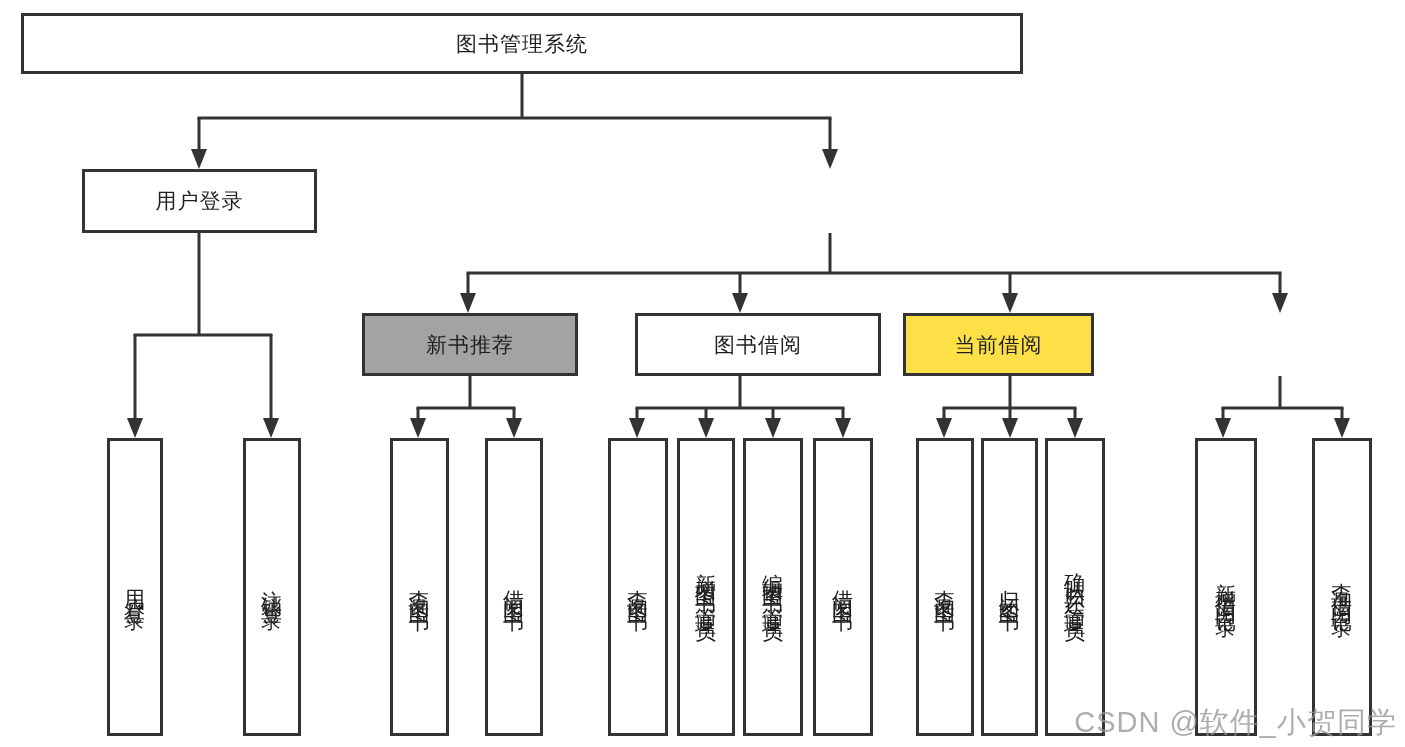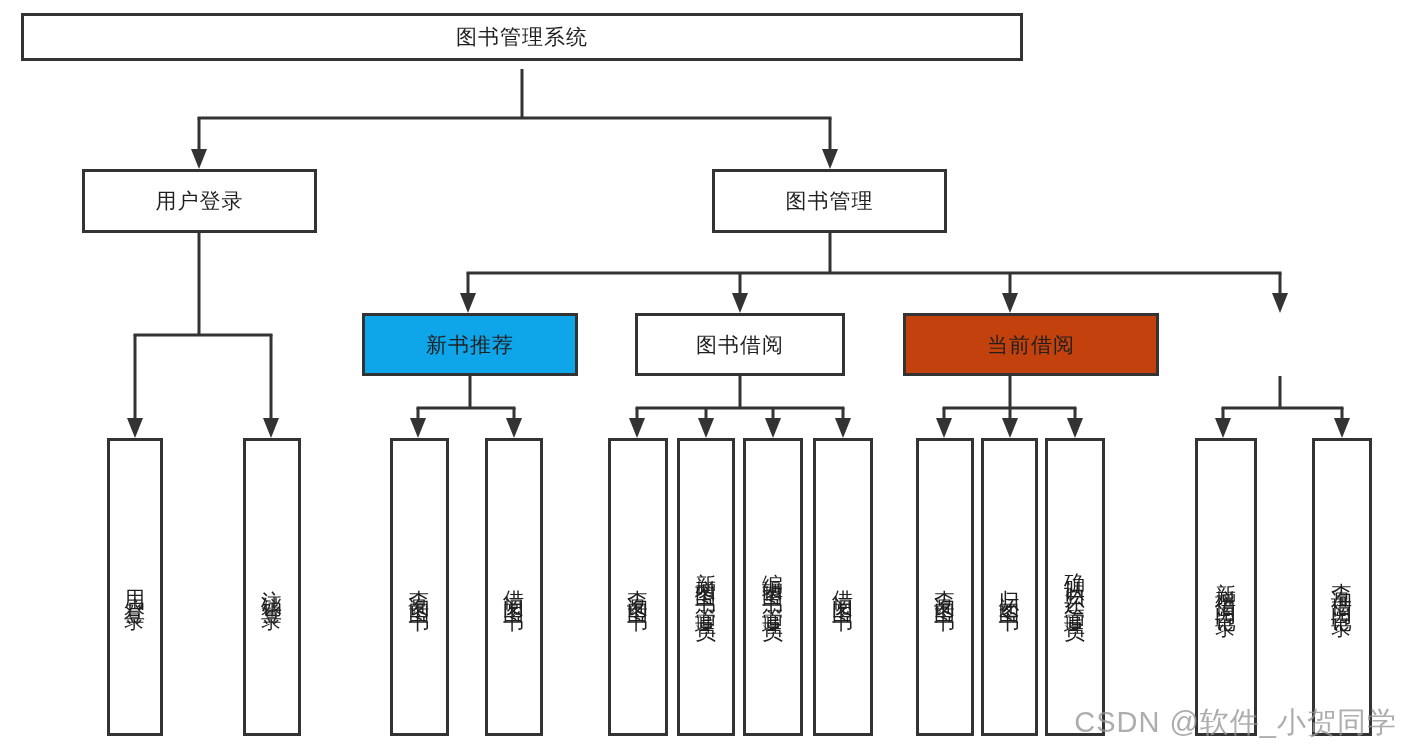--- a/index.html
+++ b/index.html
@@ -107,26 +107,25 @@
         <polygon stroke="none" points="1067,418 1083,418 1075,438"></polygon>
         <line x1="1280" y1="376" x2="1280" y2="408"></line>
         <line x1="1221.5" y1="408" x2="1343.5" y2="408"></line>
         <line x1="1223" y1="408" x2="1223" y2="424"></line>
         <polygon stroke="none" points="1215,418 1231,418 1223,438"></polygon>
         <line x1="1342" y1="408" x2="1342" y2="424"></line>
         <polygon stroke="none" points="1334,418 1350,418 1342,438"></polygon>
       </g>
     </svg>
 
-  <div class="node h" style="left: 21px; top: 13px; width: 1002px; height: 48px; border-color: rgb(51, 51, 51); background: rgb(255, 255, 255); color: rgb(31, 31, 31);">图书管理系统</div>
+  <div class="node h" style="left: 21px; top: 13px; width: 1002px; height: 61px; border-color: rgb(51, 51, 51); background: rgb(255, 255, 255); color: rgb(31, 31, 31);">图书管理系统</div>
     <div class="node h" style="left: 82px; top: 169px; width: 235px; height: 64px; border-color: rgb(51, 51, 51); background: rgb(255, 255, 255); color: rgb(31, 31, 31);">用户登录</div>
-    <div class="node h" style="left: 712px; top: 169px; width: 235px; height: 64px; border-color: rgb(51, 51, 51); background: rgb(255, 255, 255); color: rgb(31, 31, 31);">图书管理</div>
-    <div class="node h" style="left: 362px; top: 313px; width: 216px; height: 63px; border-color: rgb(51, 51, 51); background: #0ea5e9; color: rgb(31, 31, 31);">新书推荐</div>
-    <div class="node h" style="left: 635px; top: 313px; width: 210px; height: 63px; border-color: rgb(51, 51, 51); background: rgb(255, 255, 255); color: rgb(31, 31, 31);">图书借阅</div>
-    <div class="node h" style="left: 903px; top: 313px; width: 256px; height: 63px; border-color: rgb(51, 51, 51); background: #c2410c; color: rgb(31, 31, 31);">当前借阅</div>
+    <div class="node h" style="left: 362px; top: 313px; width: 216px; height: 63px; border-color: rgb(51, 51, 51); background: #a3a3a3; color: rgb(31, 31, 31);">新书推荐</div>
+    <div class="node h" style="left: 635px; top: 313px; width: 246px; height: 63px; border-color: rgb(51, 51, 51); background: rgb(255, 255, 255); color: rgb(31, 31, 31);">图书借阅</div>
+    <div class="node h" style="left: 903px; top: 313px; width: 191px; height: 63px; border-color: rgb(51, 51, 51); background: #fde047; color: rgb(31, 31, 31);">当前借阅</div>
     <div class="node v" style="left: 107px; top: 438px; width: 56px; height: 298px; border-color: rgb(51, 51, 51); background: rgb(255, 255, 255); color: rgb(31, 31, 31);">用户登录</div>
     <div class="node v" style="left: 243px; top: 438px; width: 58px; height: 298px; border-color: rgb(51, 51, 51); background: rgb(255, 255, 255); color: rgb(31, 31, 31);">注销登录</div>
     <div class="node v" style="left: 390px; top: 438px; width: 59px; height: 298px; border-color: rgb(51, 51, 51); background: rgb(255, 255, 255); color: rgb(31, 31, 31);">查询图书</div>
     <div class="node v" style="left: 485px; top: 438px; width: 58px; height: 298px; border-color: rgb(51, 51, 51); background: rgb(255, 255, 255); color: rgb(31, 31, 31);">借阅图书</div>
     <div class="node v" style="left: 608px; top: 438px; width: 60px; height: 298px; border-color: rgb(51, 51, 51); background: rgb(255, 255, 255); color: rgb(31, 31, 31);">查询图书</div>
     <div class="node v" style="left: 677px; top: 438px; width: 58px; height: 298px; border-color: rgb(51, 51, 51); background: rgb(255, 255, 255); color: rgb(31, 31, 31);">新增图书（管理员）</div>
     <div class="node v" style="left: 743px; top: 438px; width: 60px; height: 298px; border-color: rgb(51, 51, 51); background: rgb(255, 255, 255); color: rgb(31, 31, 31);">编辑图书（管理员）</div>
     <div class="node v" style="left: 813px; top: 438px; width: 60px; height: 298px; border-color: rgb(51, 51, 51); background: rgb(255, 255, 255); color: rgb(31, 31, 31);">借阅图书</div>
     <div class="node v" style="left: 916px; top: 438px; width: 58px; height: 298px; border-color: rgb(51, 51, 51); background: rgb(255, 255, 255); color: rgb(31, 31, 31);">查询图书</div>
     <div class="node v" style="left: 981px; top: 438px; width: 57px; height: 298px; border-color: rgb(51, 51, 51); background: rgb(255, 255, 255); color: rgb(31, 31, 31);">归还图书</div>

